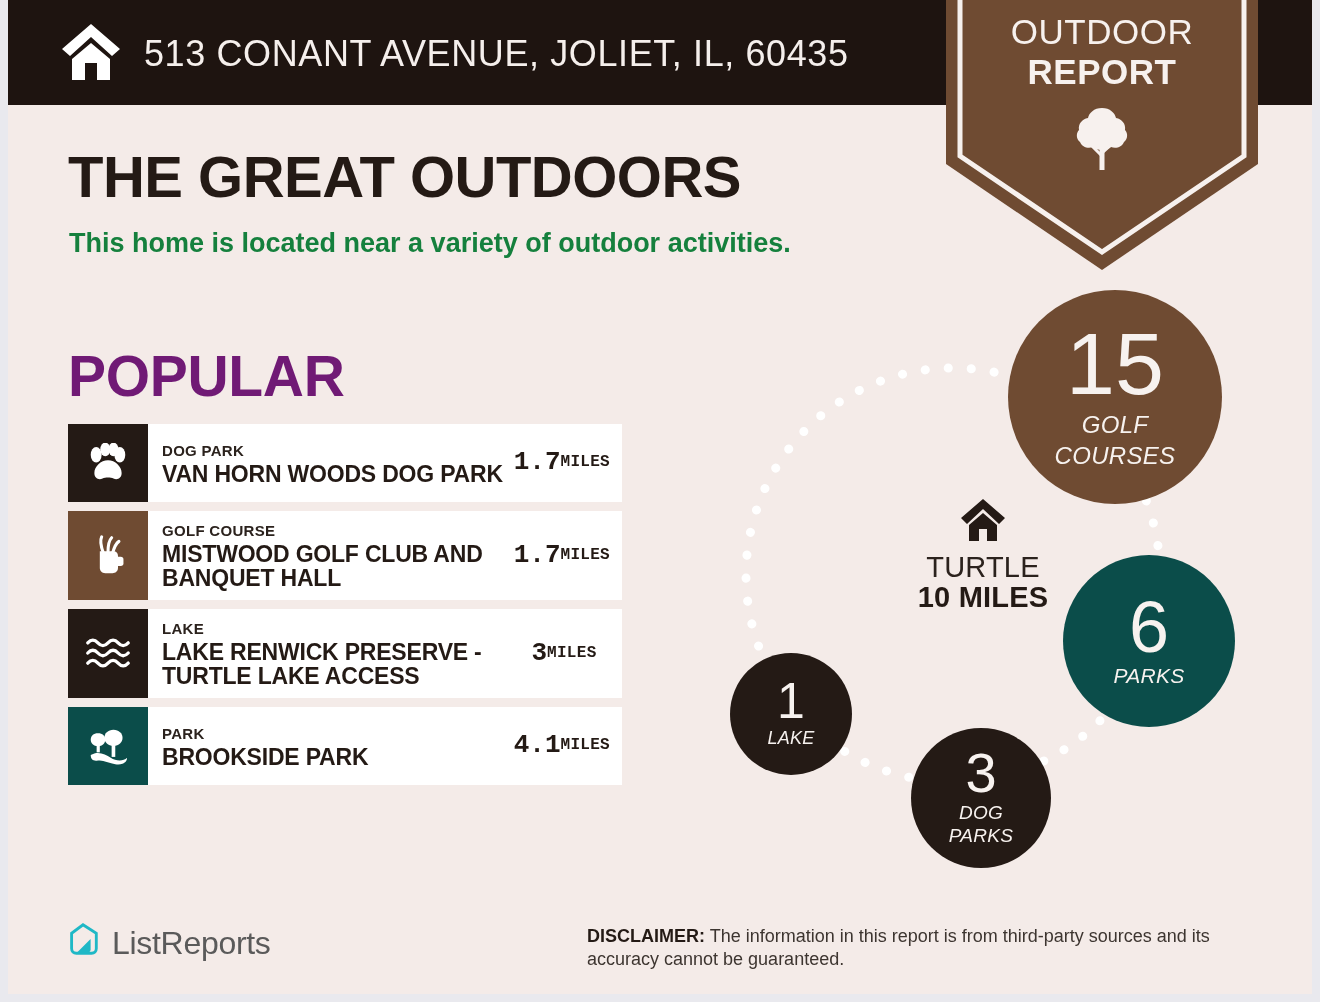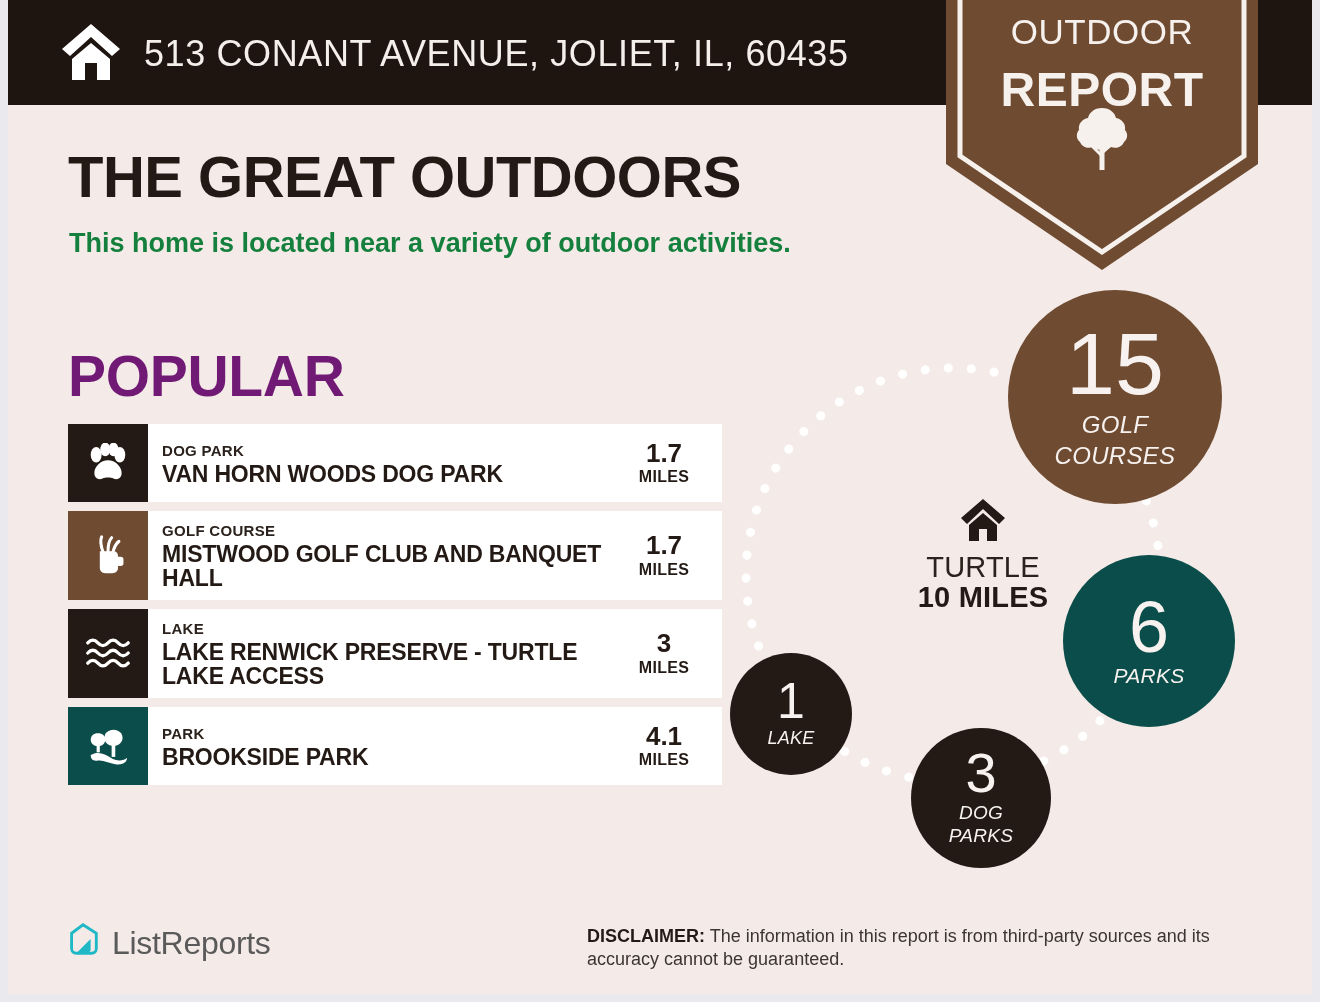--- a/index.html
+++ b/index.html
@@ -63,21 +63,21 @@
   }
   .badge-label-1, .badge-label-2 {
     position: absolute;
     width: 312px;
     text-align: center;
     color: #f7f1ee;
     letter-spacing: 0.5px;
     line-height: 1;
   }
   .badge-label-1 { top: 32px; font-size: 35px; font-weight: 400; }
-  .badge-label-2 { top: 84px; font-size: 48px; font-weight: 700; }
+  .badge-label-2 { top: 72px; font-size: 35px; font-weight: 700; }
   .badge-tree {
     position: absolute;
     left: 128px;
     top: 124px;
     width: 56px;
     height: 66px;
   }
 
   
   .main-title {
@@ -107,21 +107,21 @@
     color: #701a75;
     letter-spacing: -0.3px;
     line-height: 1;
   }
 
   
   .poi-list {
     position: absolute;
     left: 60px;
     top: 424px;
-    width: 654px;
+    width: 554px;
   }
   .poi-row {
     position: relative;
     display: flex;
     background: #ffffff;
     margin-bottom: 9px;
     min-height: 78px;
   }
   .poi-icon {
     width: 80px;
@@ -151,23 +151,24 @@
     font-weight: 700;
     color: #241a15;
     letter-spacing: -0.2px;
     line-height: 1.07;
     margin-top: 1px;
   }
   .poi-dist {
     flex: 0 0 92px;
     padding-right: 12px;
     display: flex;
-    flex-direction: column;
+    flex-direction: row;
     align-items: center;
     justify-content: center;
+    font-family: Liberation Mono, monospace;
   }
   .poi-dist-num {
     font-size: 26px;
     font-weight: 700;
     color: #241a15;
     line-height: 1.05;
   }
   .poi-dist-unit {
     font-size: 16px;
     font-weight: 700;

